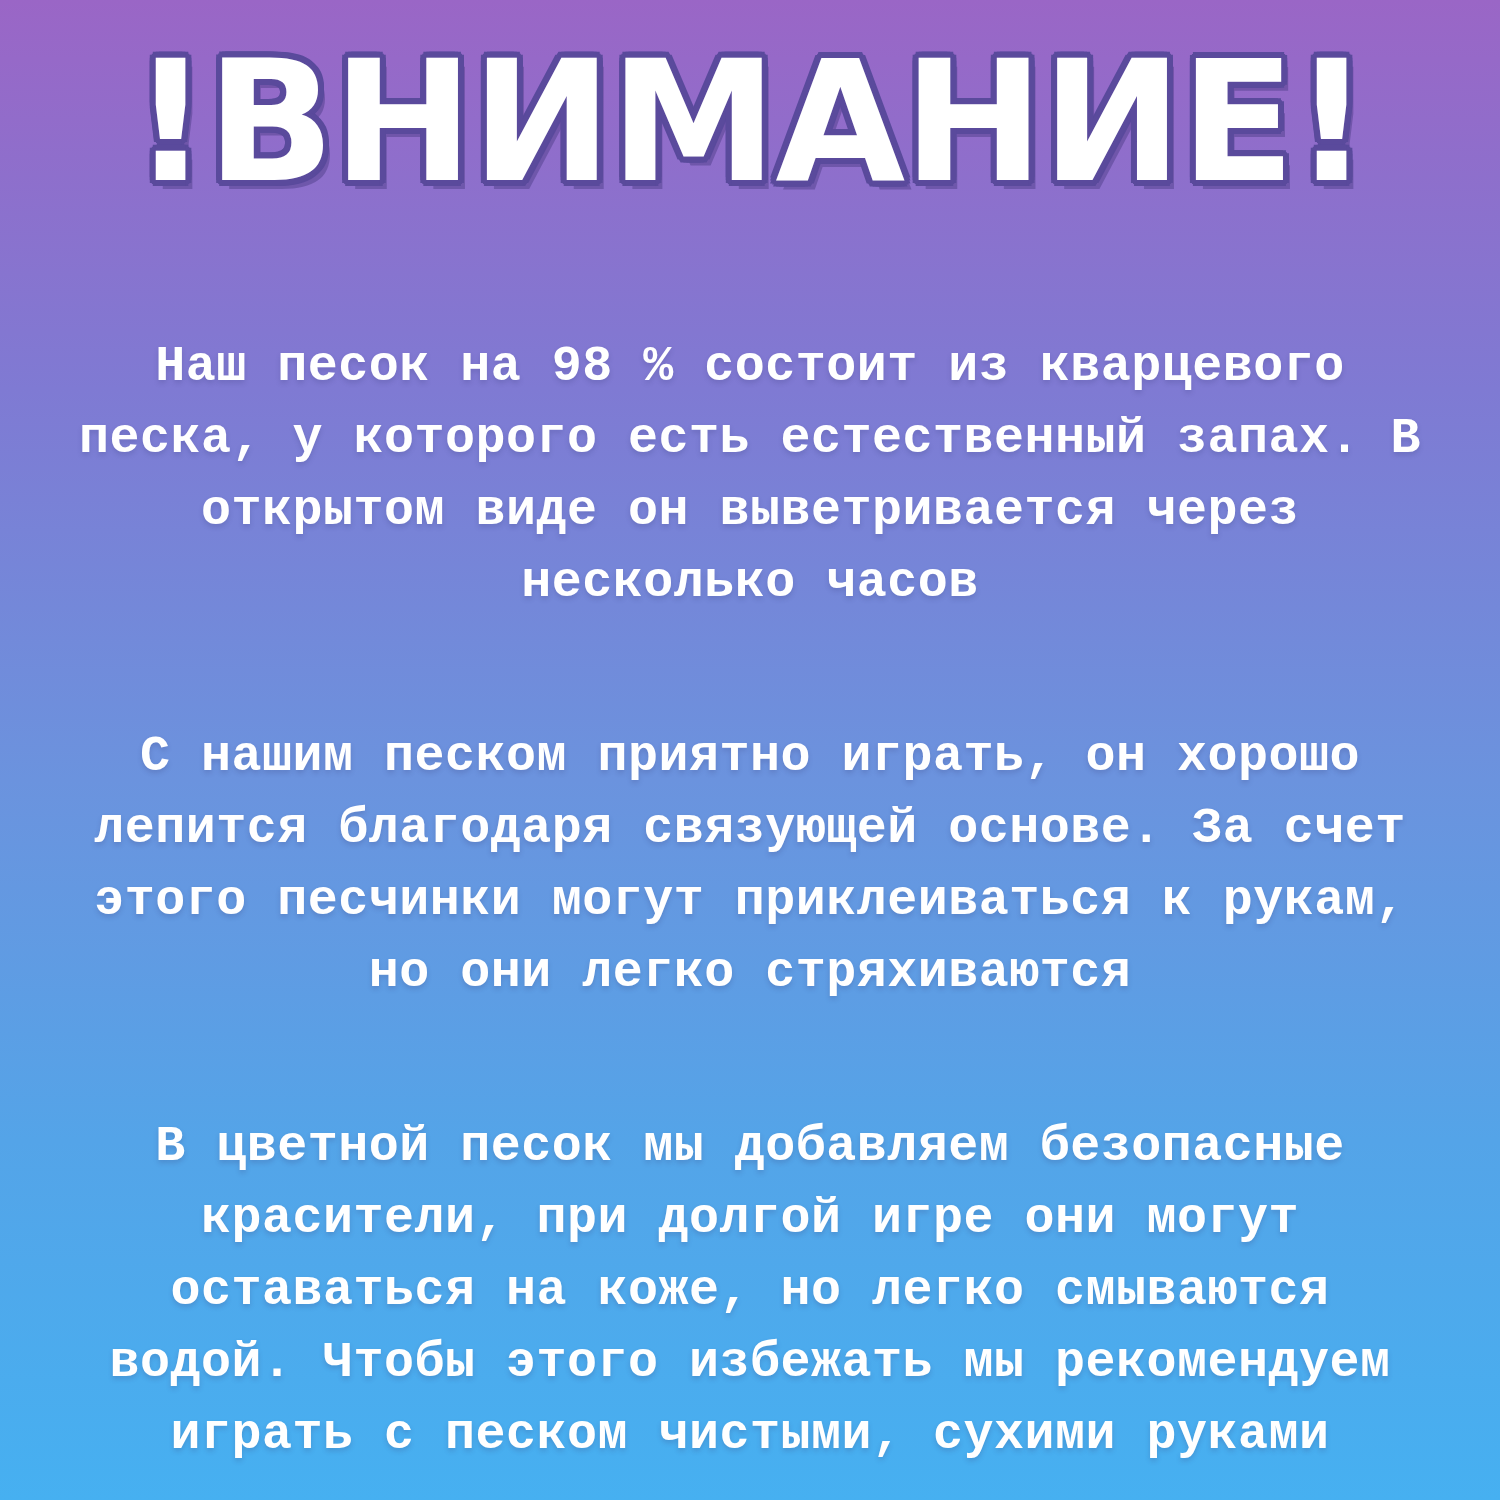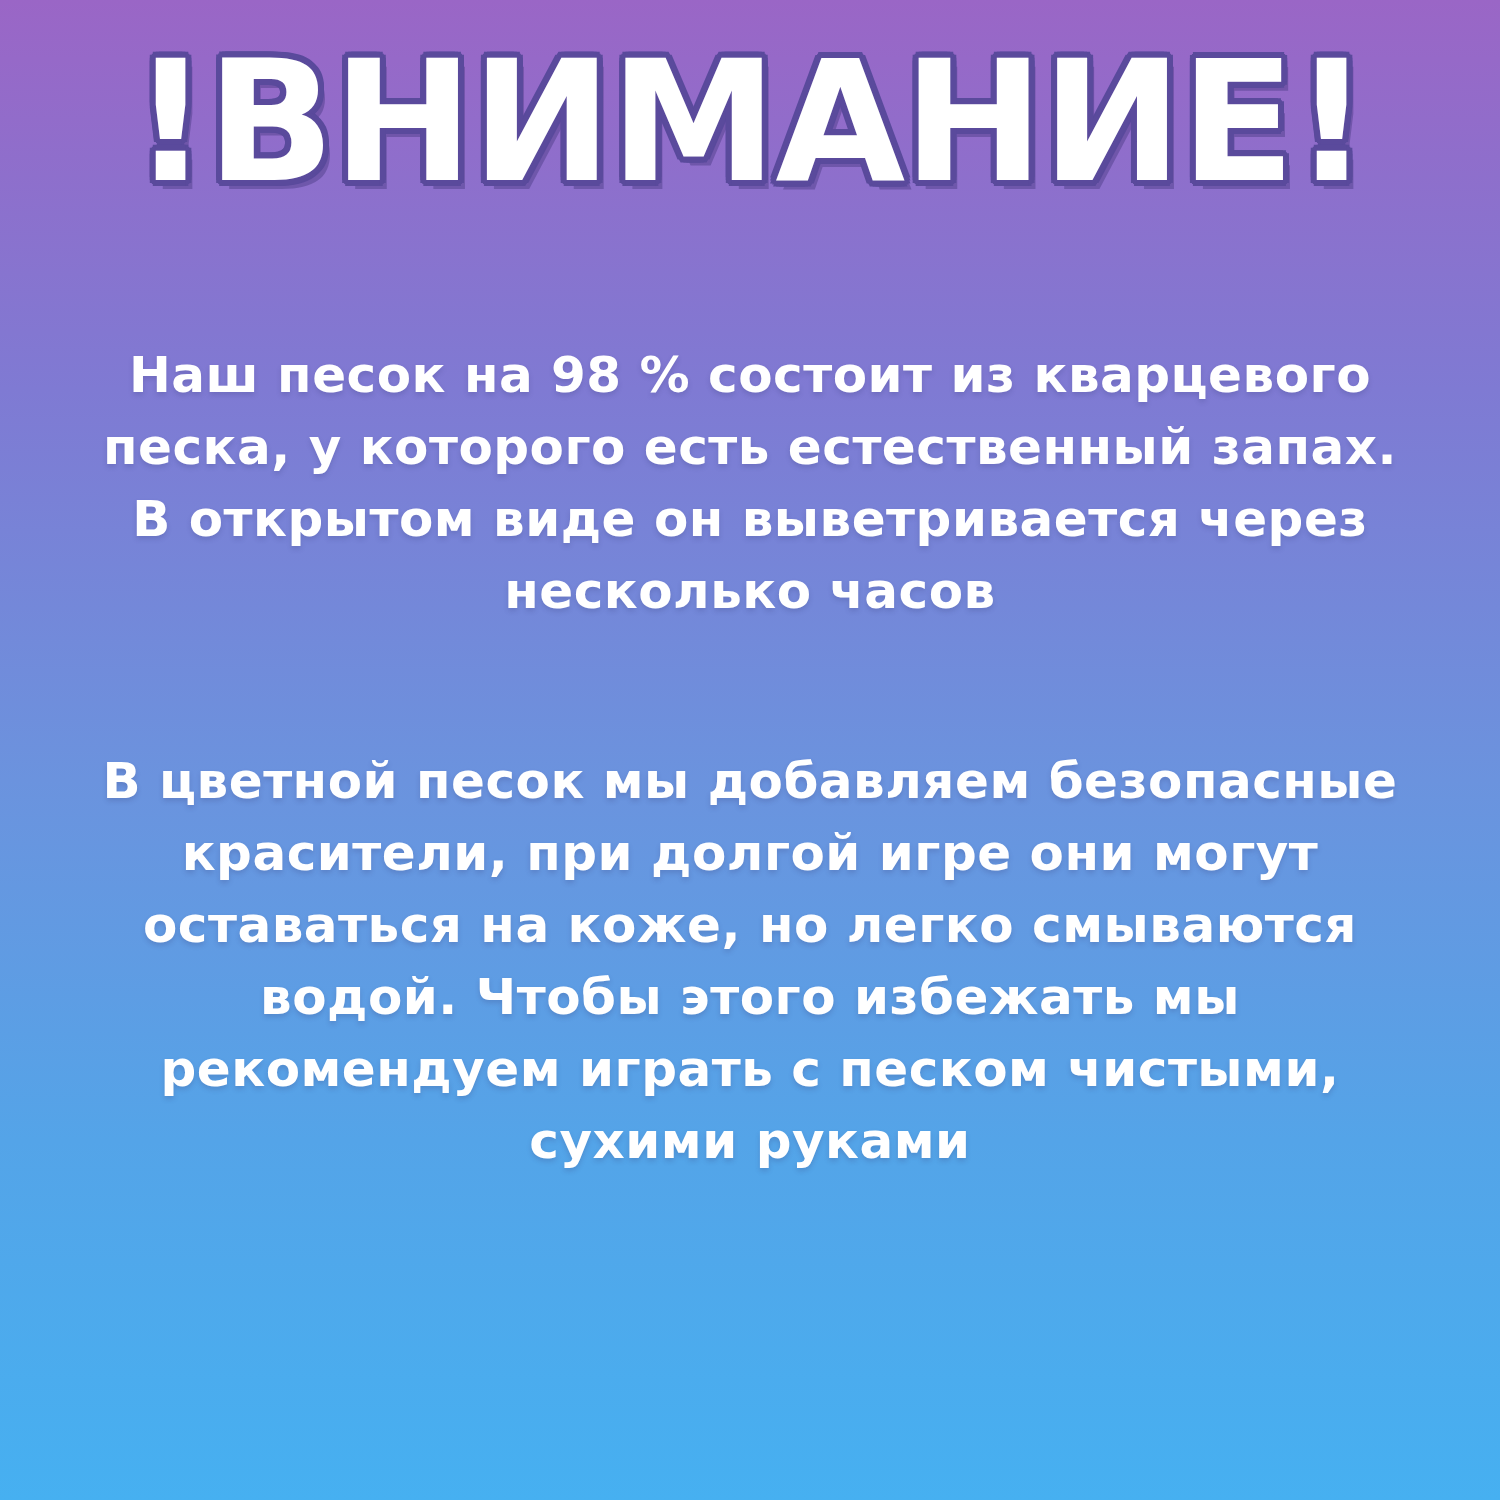--- a/index.html
+++ b/index.html
@@ -56,35 +56,37 @@
        7px 9px 0 rgba(74, 58, 130, 0.45);
   }
   .body-text {
     margin-top: 108px;
     width: 1360px;
     display: flex;
     flex-direction: column;
     gap: 86px;
   }
   .paragraph {
-    margin: 16px;
+    margin: 8px;
     color: #ffffff;
     font-size: 50px;
     line-height: 1.44;
     font-weight: bold;
     text-align: center;
     letter-spacing: 0.5px;
     text-shadow: 0 3px 5px rgba(55, 60, 120, 0.22);
+    font-family: Liberation Mono, monospace;
   }
 </style>
 </head>
 <body>
 
 <div class="poster">
   <h1 class="title">!ВНИМАНИЕ!</h1>
 
   <div class="body-text">
     <p class="paragraph">Наш песок на 98 % состоит из кварцевого песка, у которого есть естественный запах. В открытом виде он выветривается через несколько часов</p>
 
+    <p class="paragraph">С нашим песком приятно играть, он хорошо лепится благодаря связующей основе. За счет этого песчинки могут приклеиваться к рукам, но они легко стряхиваются</p>
 
     <p class="paragraph">В цветной песок мы добавляем безопасные красители, при долгой игре они могут оставаться на коже, но легко смываются водой. Чтобы этого избежать мы рекомендуем играть с песком чистыми, сухими руками</p>
   </div>
 </div>
 
 </body></html>

